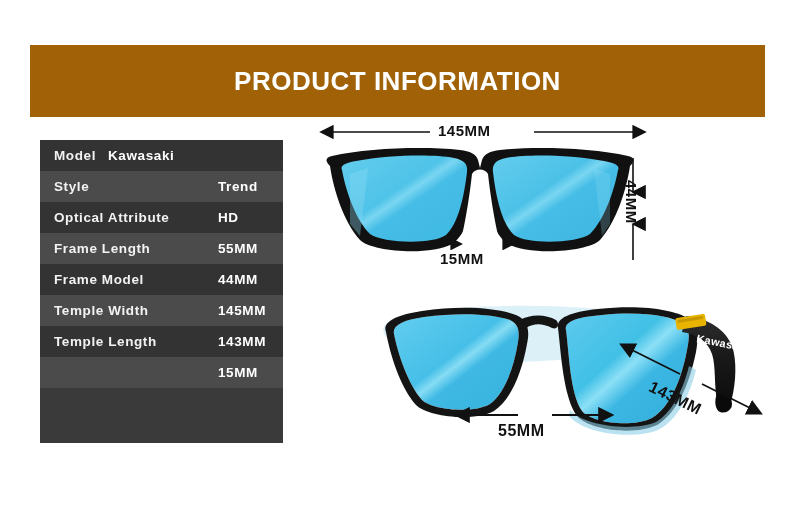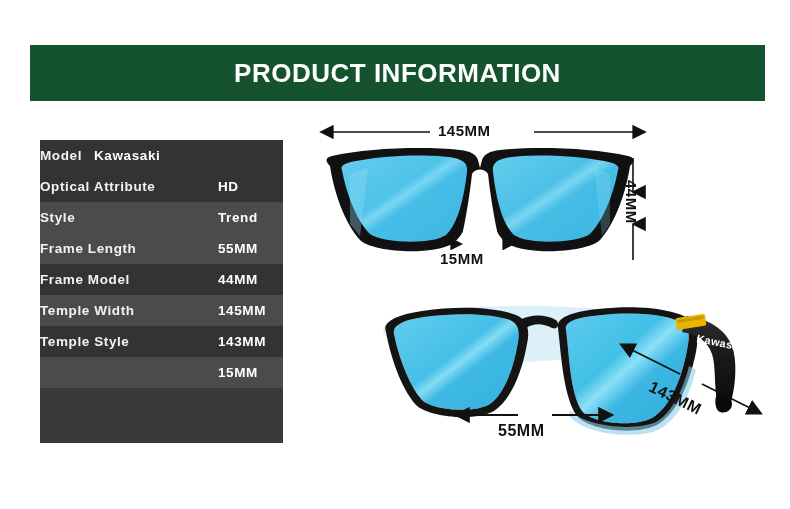--- a/index.html
+++ b/index.html
@@ -15,22 +15,22 @@
     font-family: "Liberation Sans", sans-serif;
     -webkit-font-smoothing: antialiased;
   }
 
   
   #header-banner {
     position: absolute;
     left: 30px;
     top: 45px;
     width: 735px;
-    height: 56px;
-    background: #14532d;
+    height: 72px;
+    background: #a16207;
   }
   #header-title {
     position: absolute;
     left: 0;
     right: 0;
     top: 50%;
     transform: translateY(-50%);
     text-align: center;
     color: #ffffff;
     font-size: 26px;
@@ -48,20 +48,21 @@
     height: 303px;
     background: #3a3a3a;
     overflow: hidden;
   }
   .spec-row {
     position: relative;
     height: 31px;
     display: flex;
     align-items: center;
     box-sizing: border-box;
+    padding-left: 14px;
   }
   .spec-row.dark  { background: #333333; }
   .spec-row.light { background: #4b4b4b; }
 
   .spec-label {
     color: #f2f2f2;
     font-size: 13.5px;
     font-weight: bold;
     letter-spacing: 0.6px;
     white-space: nowrap;
@@ -126,47 +127,47 @@
   <div id="header-title">PRODUCT INFORMATION</div>
 </div>
 
 <div id="spec-table">
 
   <div class="spec-row dark model-row">
     <span class="spec-label">Model</span>
     <span class="spec-value">Kawasaki</span>
   </div>
 
+  <div class="spec-row light">
+    <span class="spec-label">Style</span>
+    <span class="spec-value">Trend</span>
+  </div>
+
   <div class="spec-row dark">
     <span class="spec-label">Optical Attribute</span>
     <span class="spec-value">HD</span>
   </div>
 
   <div class="spec-row light">
-    <span class="spec-label">Style</span>
-    <span class="spec-value">Trend</span>
-  </div>
-
-  <div class="spec-row light">
     <span class="spec-label">Frame Length</span>
     <span class="spec-value">55MM</span>
   </div>
 
   <div class="spec-row dark">
     <span class="spec-label">Frame Model</span>
     <span class="spec-value">44MM</span>
   </div>
 
   <div class="spec-row light">
     <span class="spec-label">Temple Width</span>
     <span class="spec-value">145MM</span>
   </div>
 
   <div class="spec-row dark">
-    <span class="spec-label">Temple Style</span>
+    <span class="spec-label">Temple Length</span>
     <span class="spec-value">143MM</span>
   </div>
 
   <div class="spec-row light">
     <span class="spec-value">15MM</span>
   </div>
 
 </div>
 
 <div id="diagram-area">

